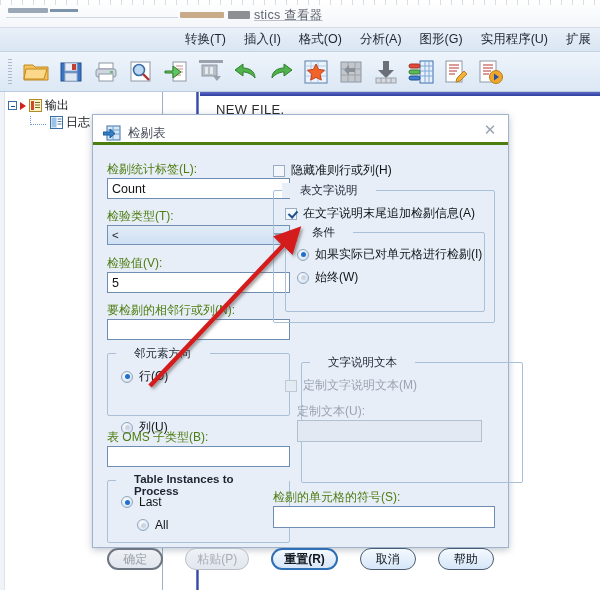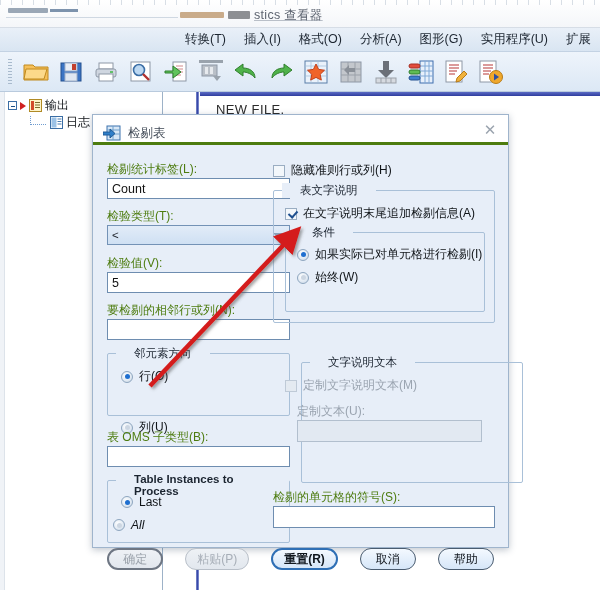--- a/index.html
+++ b/index.html
@@ -429,21 +429,21 @@
       <div class="lbl" style="left:14px; top:283px;">表 OMS 子类型(B):</div>
       <input class="tfield" style="left: 14px; top: 300px; width: 183px; height: 21px;" value="">
 
       <div class="group" style="left:14px; top:334px; width:183px; height:63px;font-weight:bold;">
         <span class="group-title">Table Instances to Process</span>
       </div>
       <div class="radio on" style="left:28px; top:349px;">
         <span class="dot"></span>
         <span>Last</span>
       </div>
-      <div class="radio off" style="left:20px; top:372px;font-style:italic;">
+      <div class="radio off" style="left:44px; top:372px;">
         <span class="dot"></span>
         <span>All</span>
       </div>
 
       <div class="checkbox" style="left:180px; top:16px;">
         <span class="box"></span>
         <span>隐藏准则行或列(H)</span>
       </div>
 
       <div class="group" style="left:180px; top:44px; width:222px; height:133px;">

